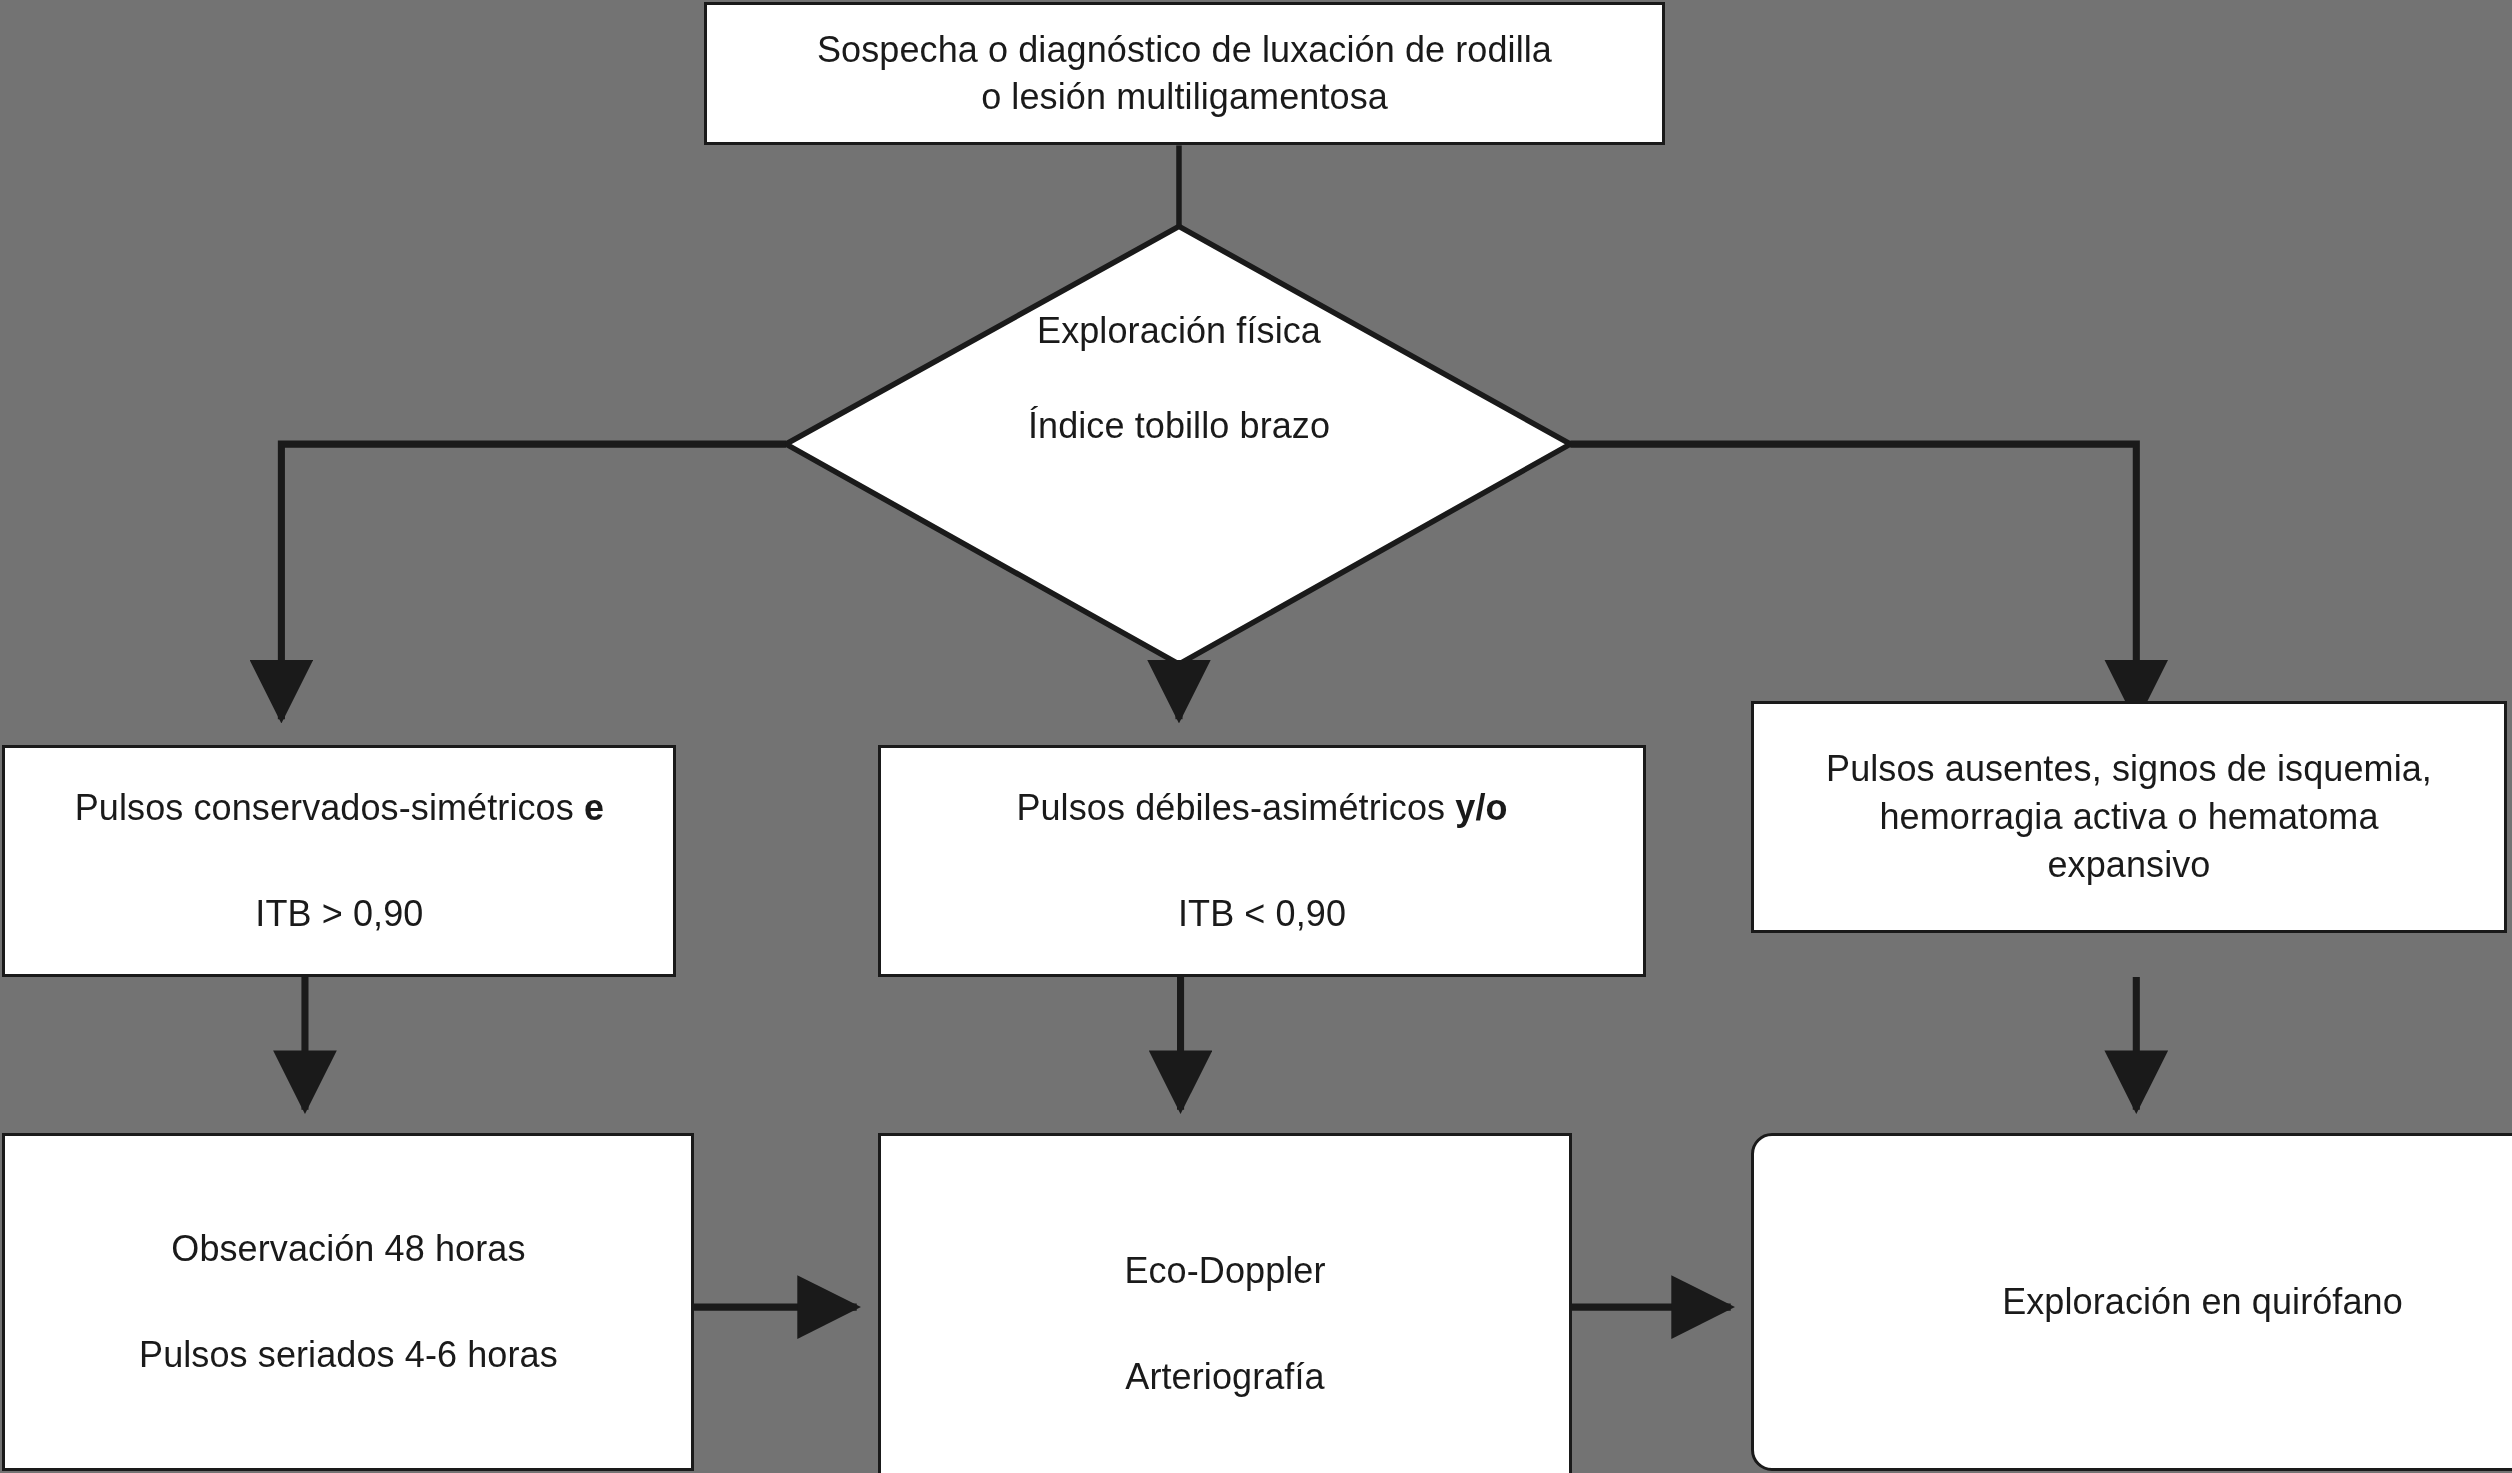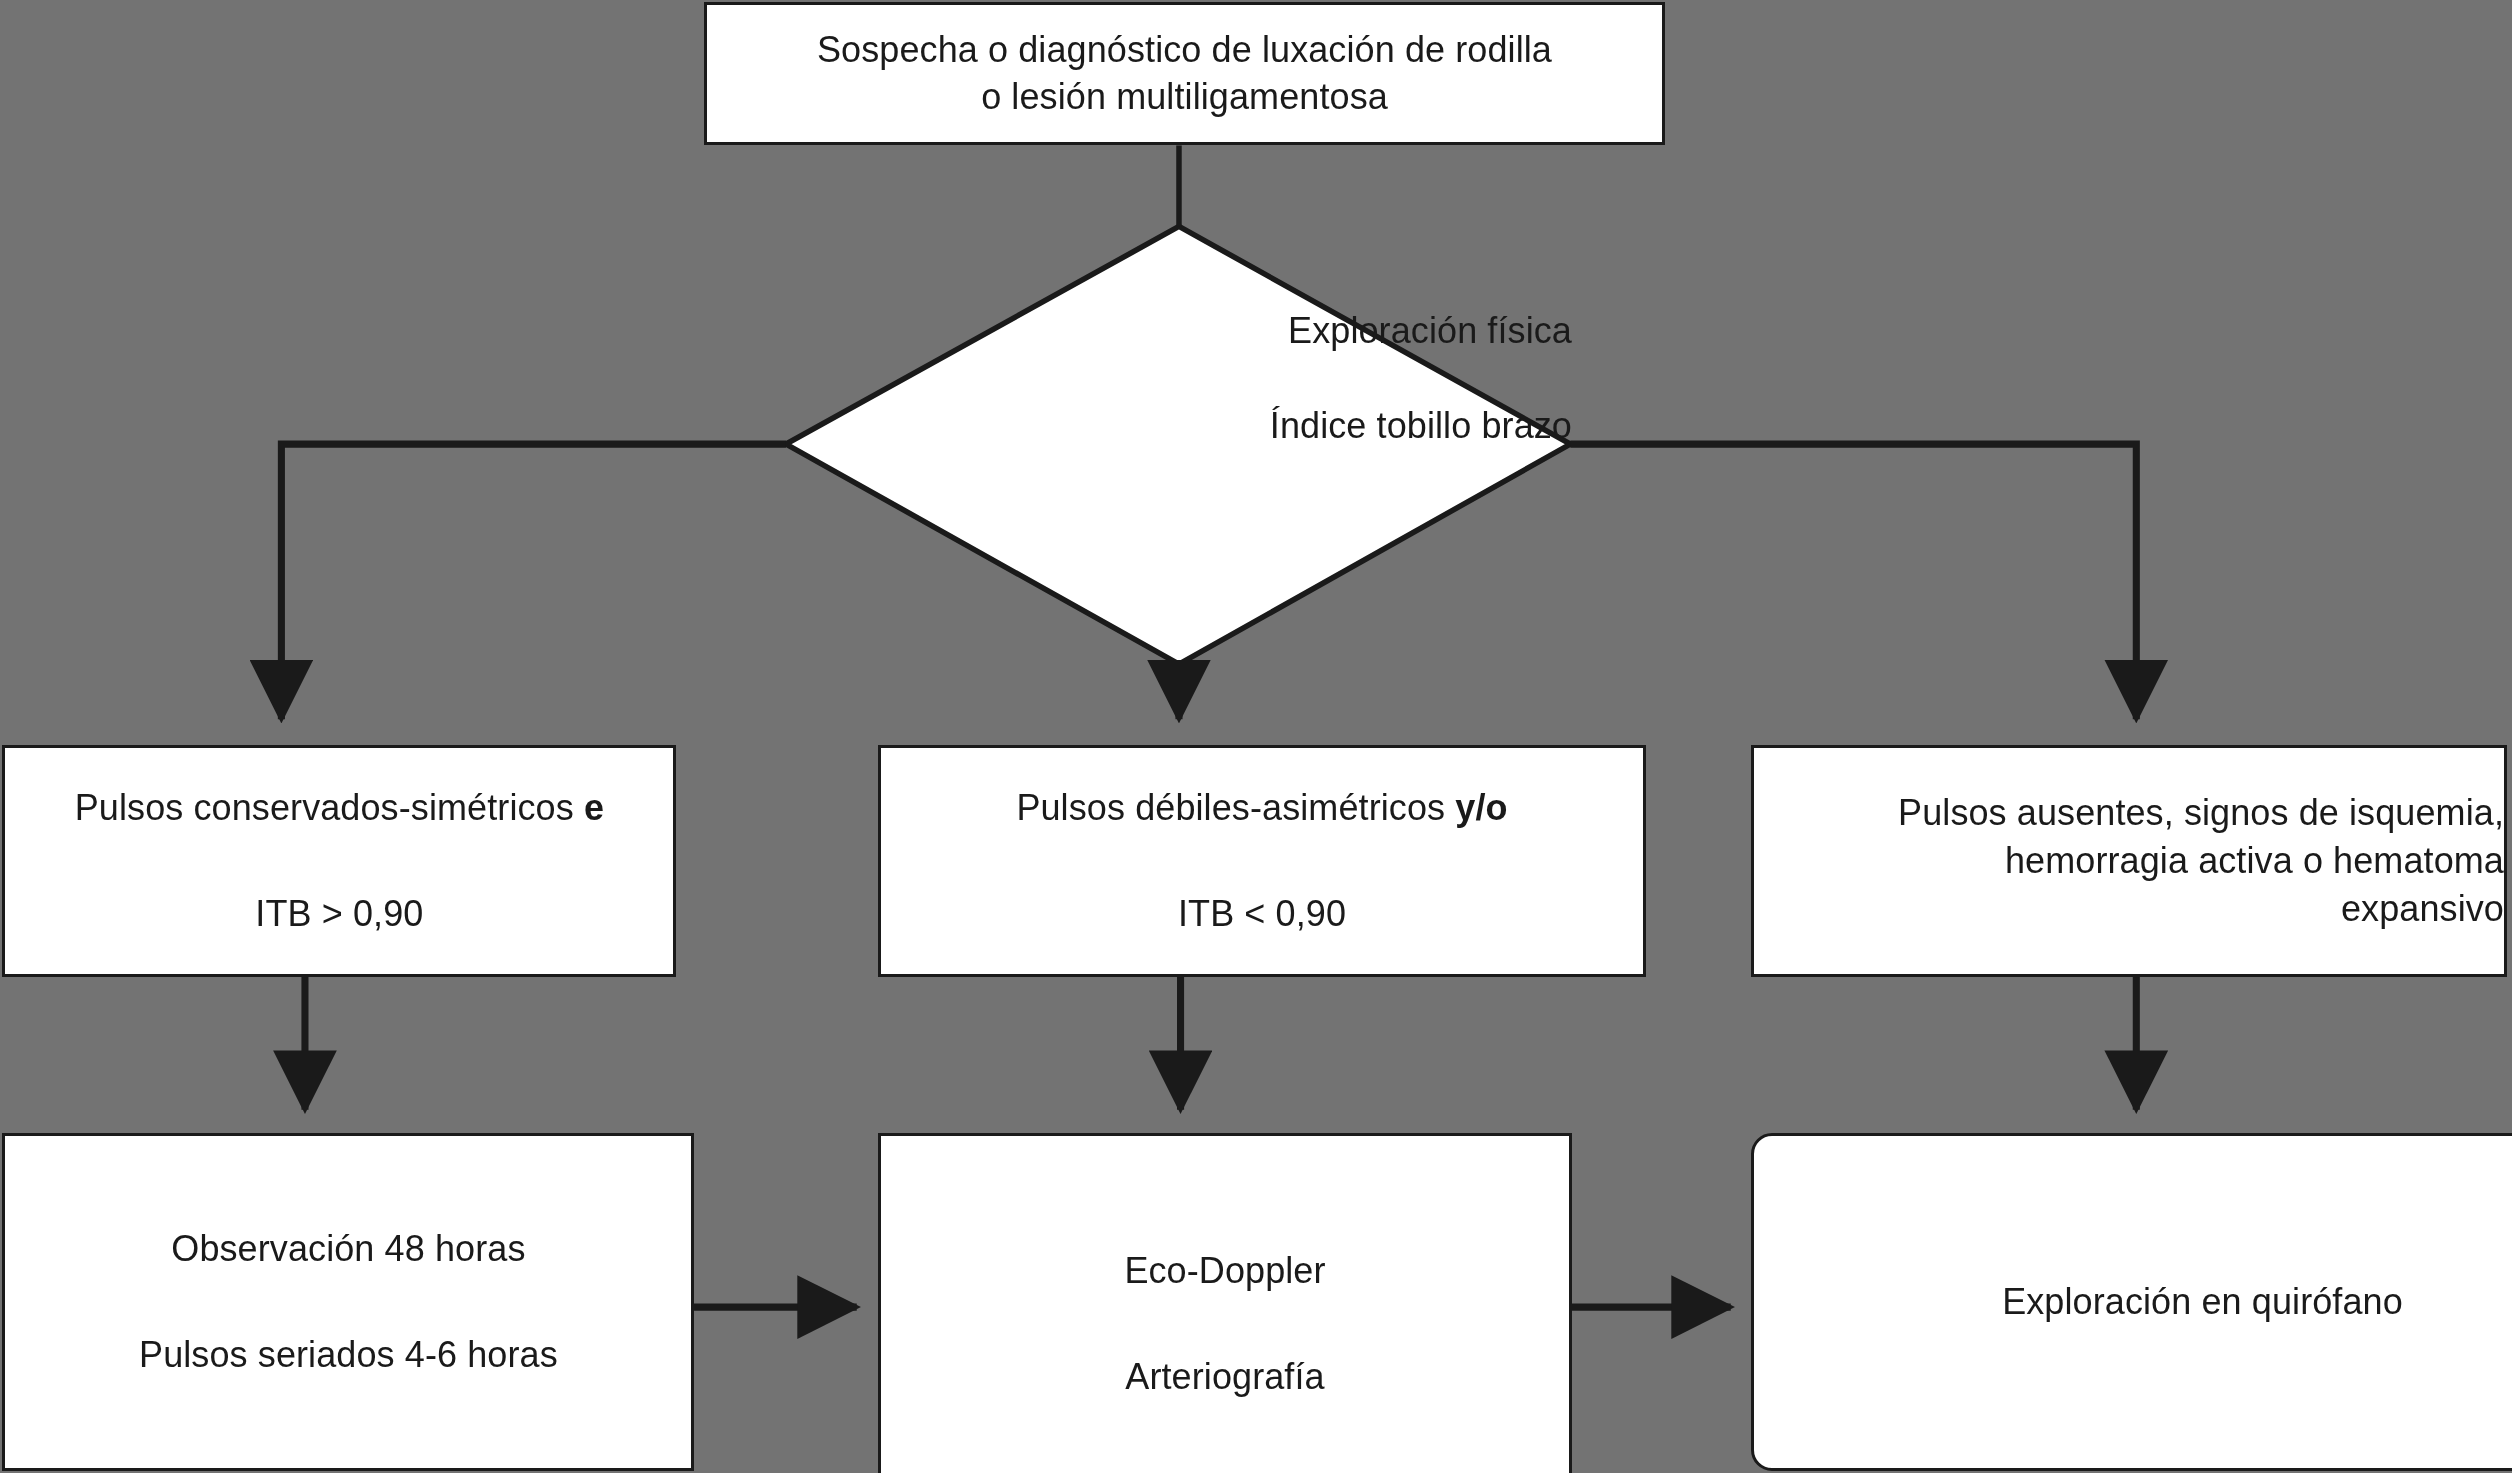--- a/index.html
+++ b/index.html
@@ -48,29 +48,29 @@
   #box-top {
     left: 704px; top: 2.4px; width: 961px; height: 143px;
   }
   #box-top .node-text { line-height: 1.3; }
 
   
   #diamond-label {
     position: absolute;
     left: 786px; top: 307px; width: 786px; height: 275px;
     display: flex; flex-direction: column;
-    align-items: flex-end; justify-content: flex-start;
+    align-items: center; justify-content: flex-start;
     pointer-events: none;
   }
   #diamond-label .node-text { font-size: 36px; }
 
   
   #box-mid-left  { left: 2.4px;    top: 745px; width: 674px;  height: 232px; }
   #box-mid-center{ left: 878px; top: 745px; width: 768px;  height: 232px; }
-  #box-mid-right { left: 1751px; top: 745px; width: 756px;  height: 232px; align-items: flex-end; }
+  #box-mid-right { left: 1751px; top: 701px; width: 756px;  height: 232px; }
 
   
   #box-bot-left  { left: 2.4px;    top: 1133px; width: 692px; height: 338px; }
   #box-bot-center{ left: 878px; top: 1133px; width: 694px; height: 382px; }
   #box-bot-right { left: 1751px; top: 1133px; width: 903px; height: 338px; border-radius: 21px; }
 </style>
 </head>
 <body>
 
 <div id="canvas">

